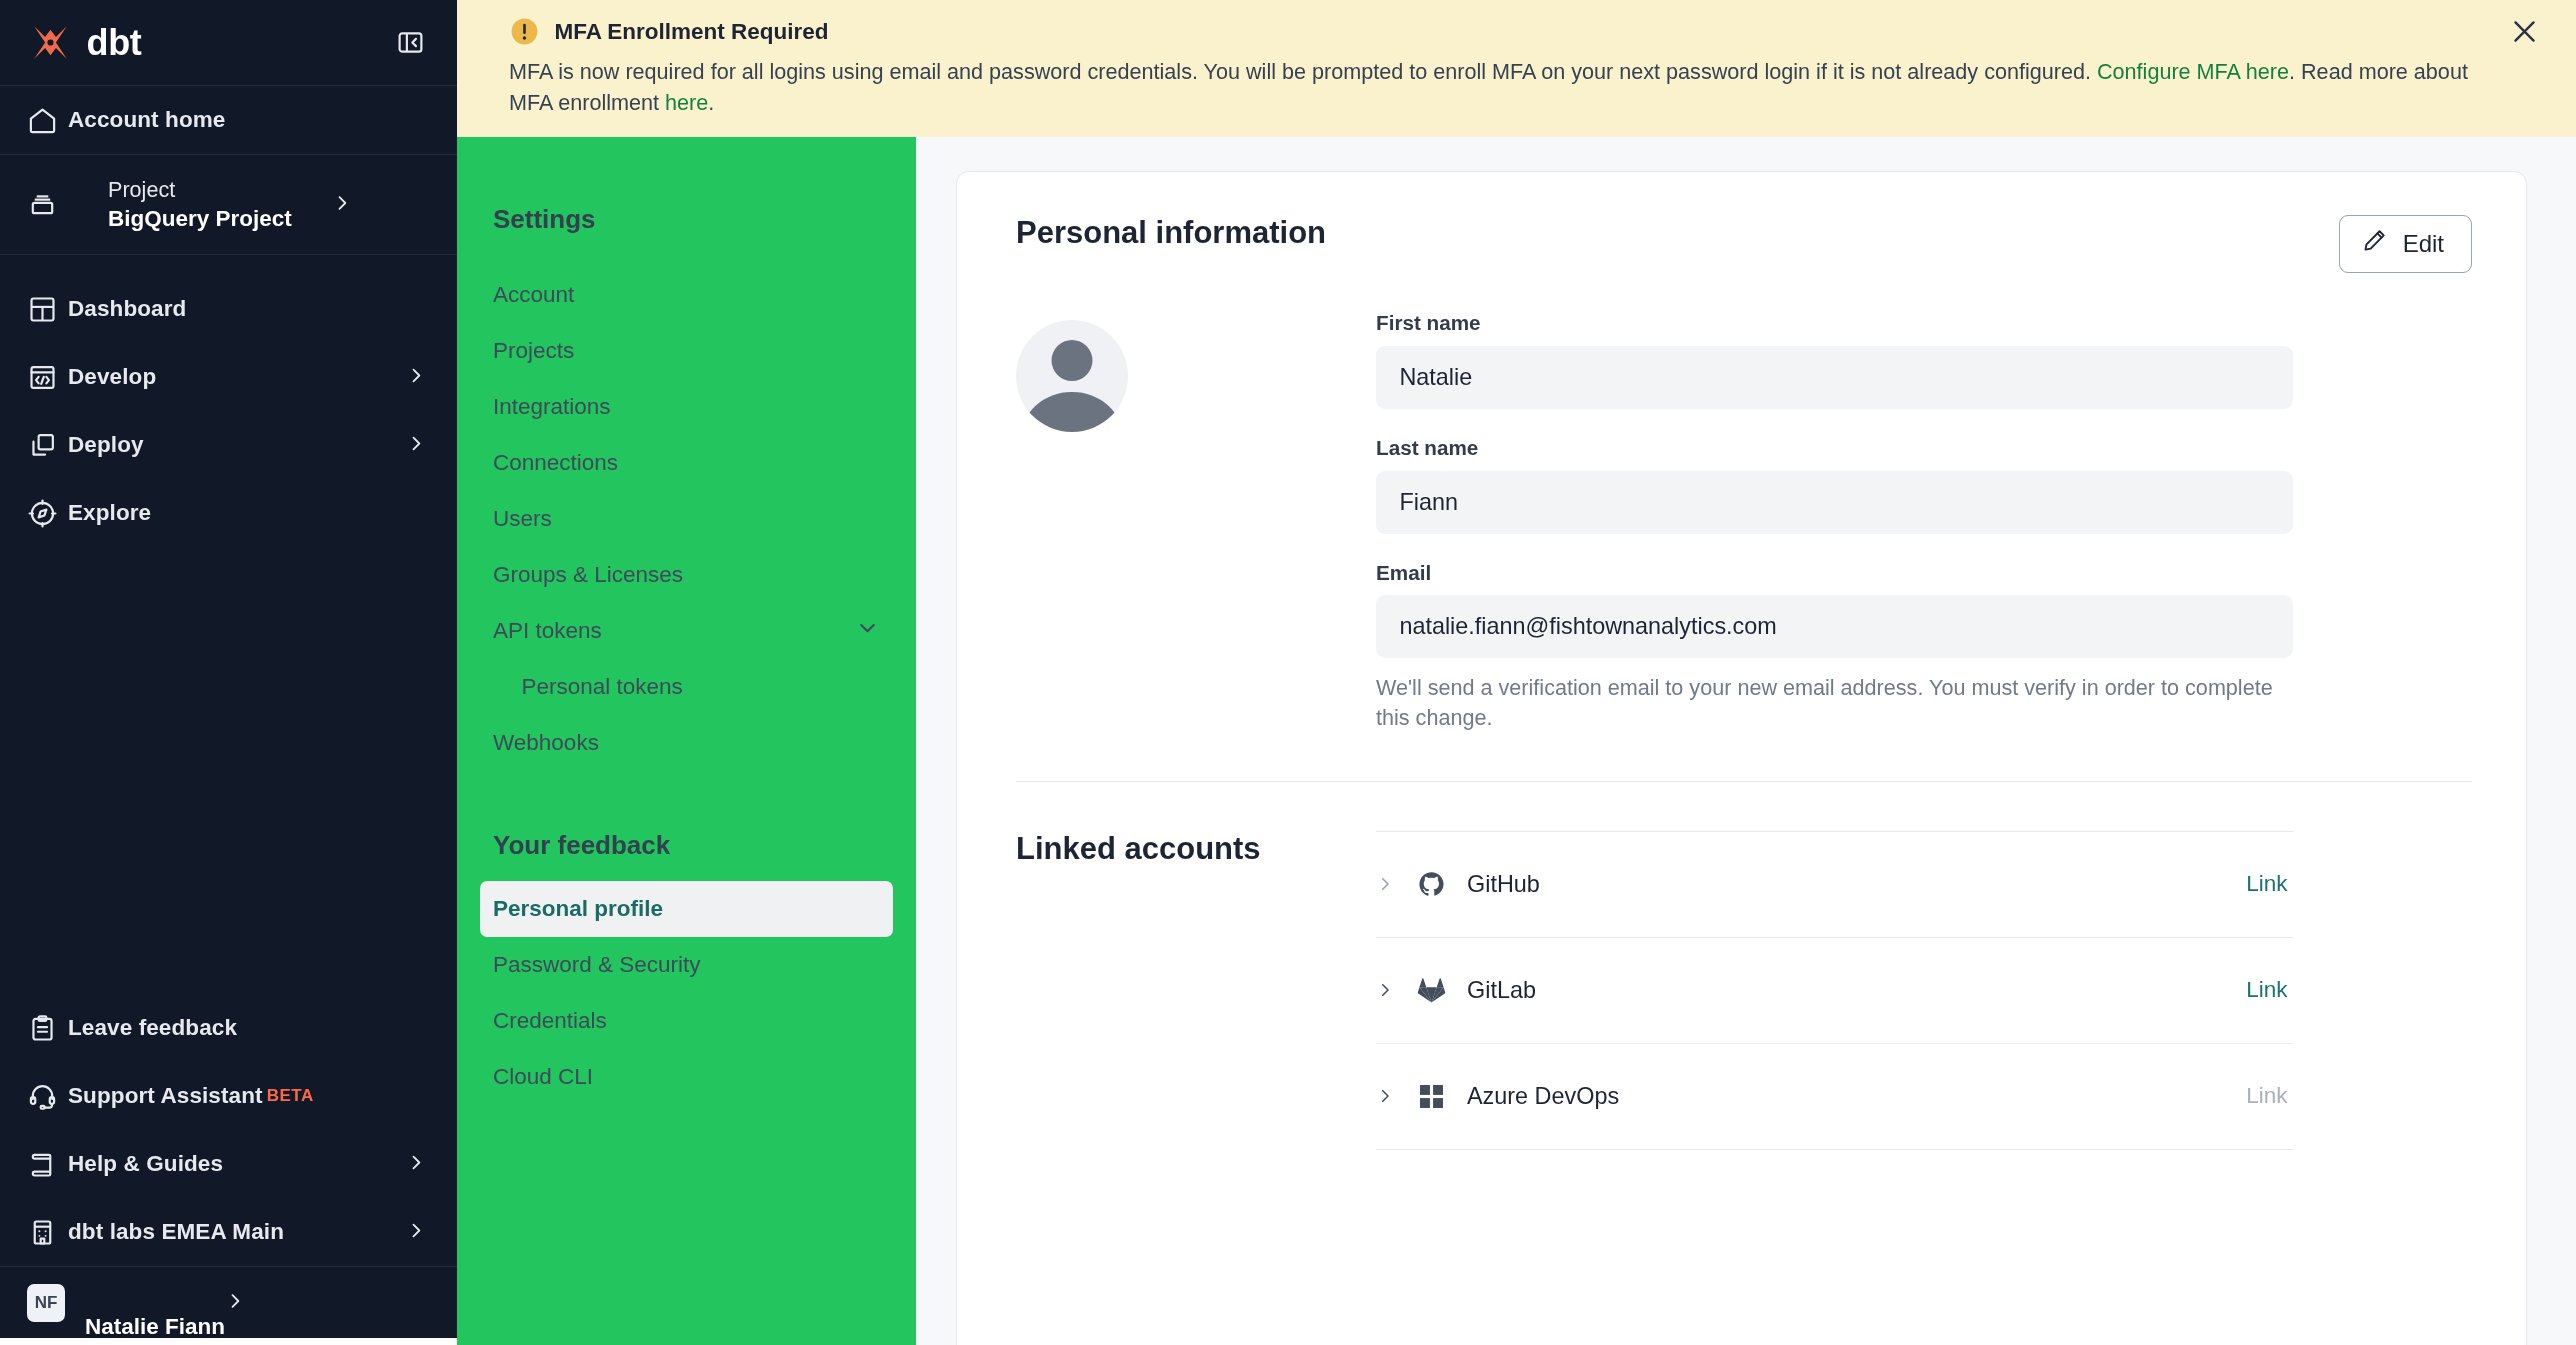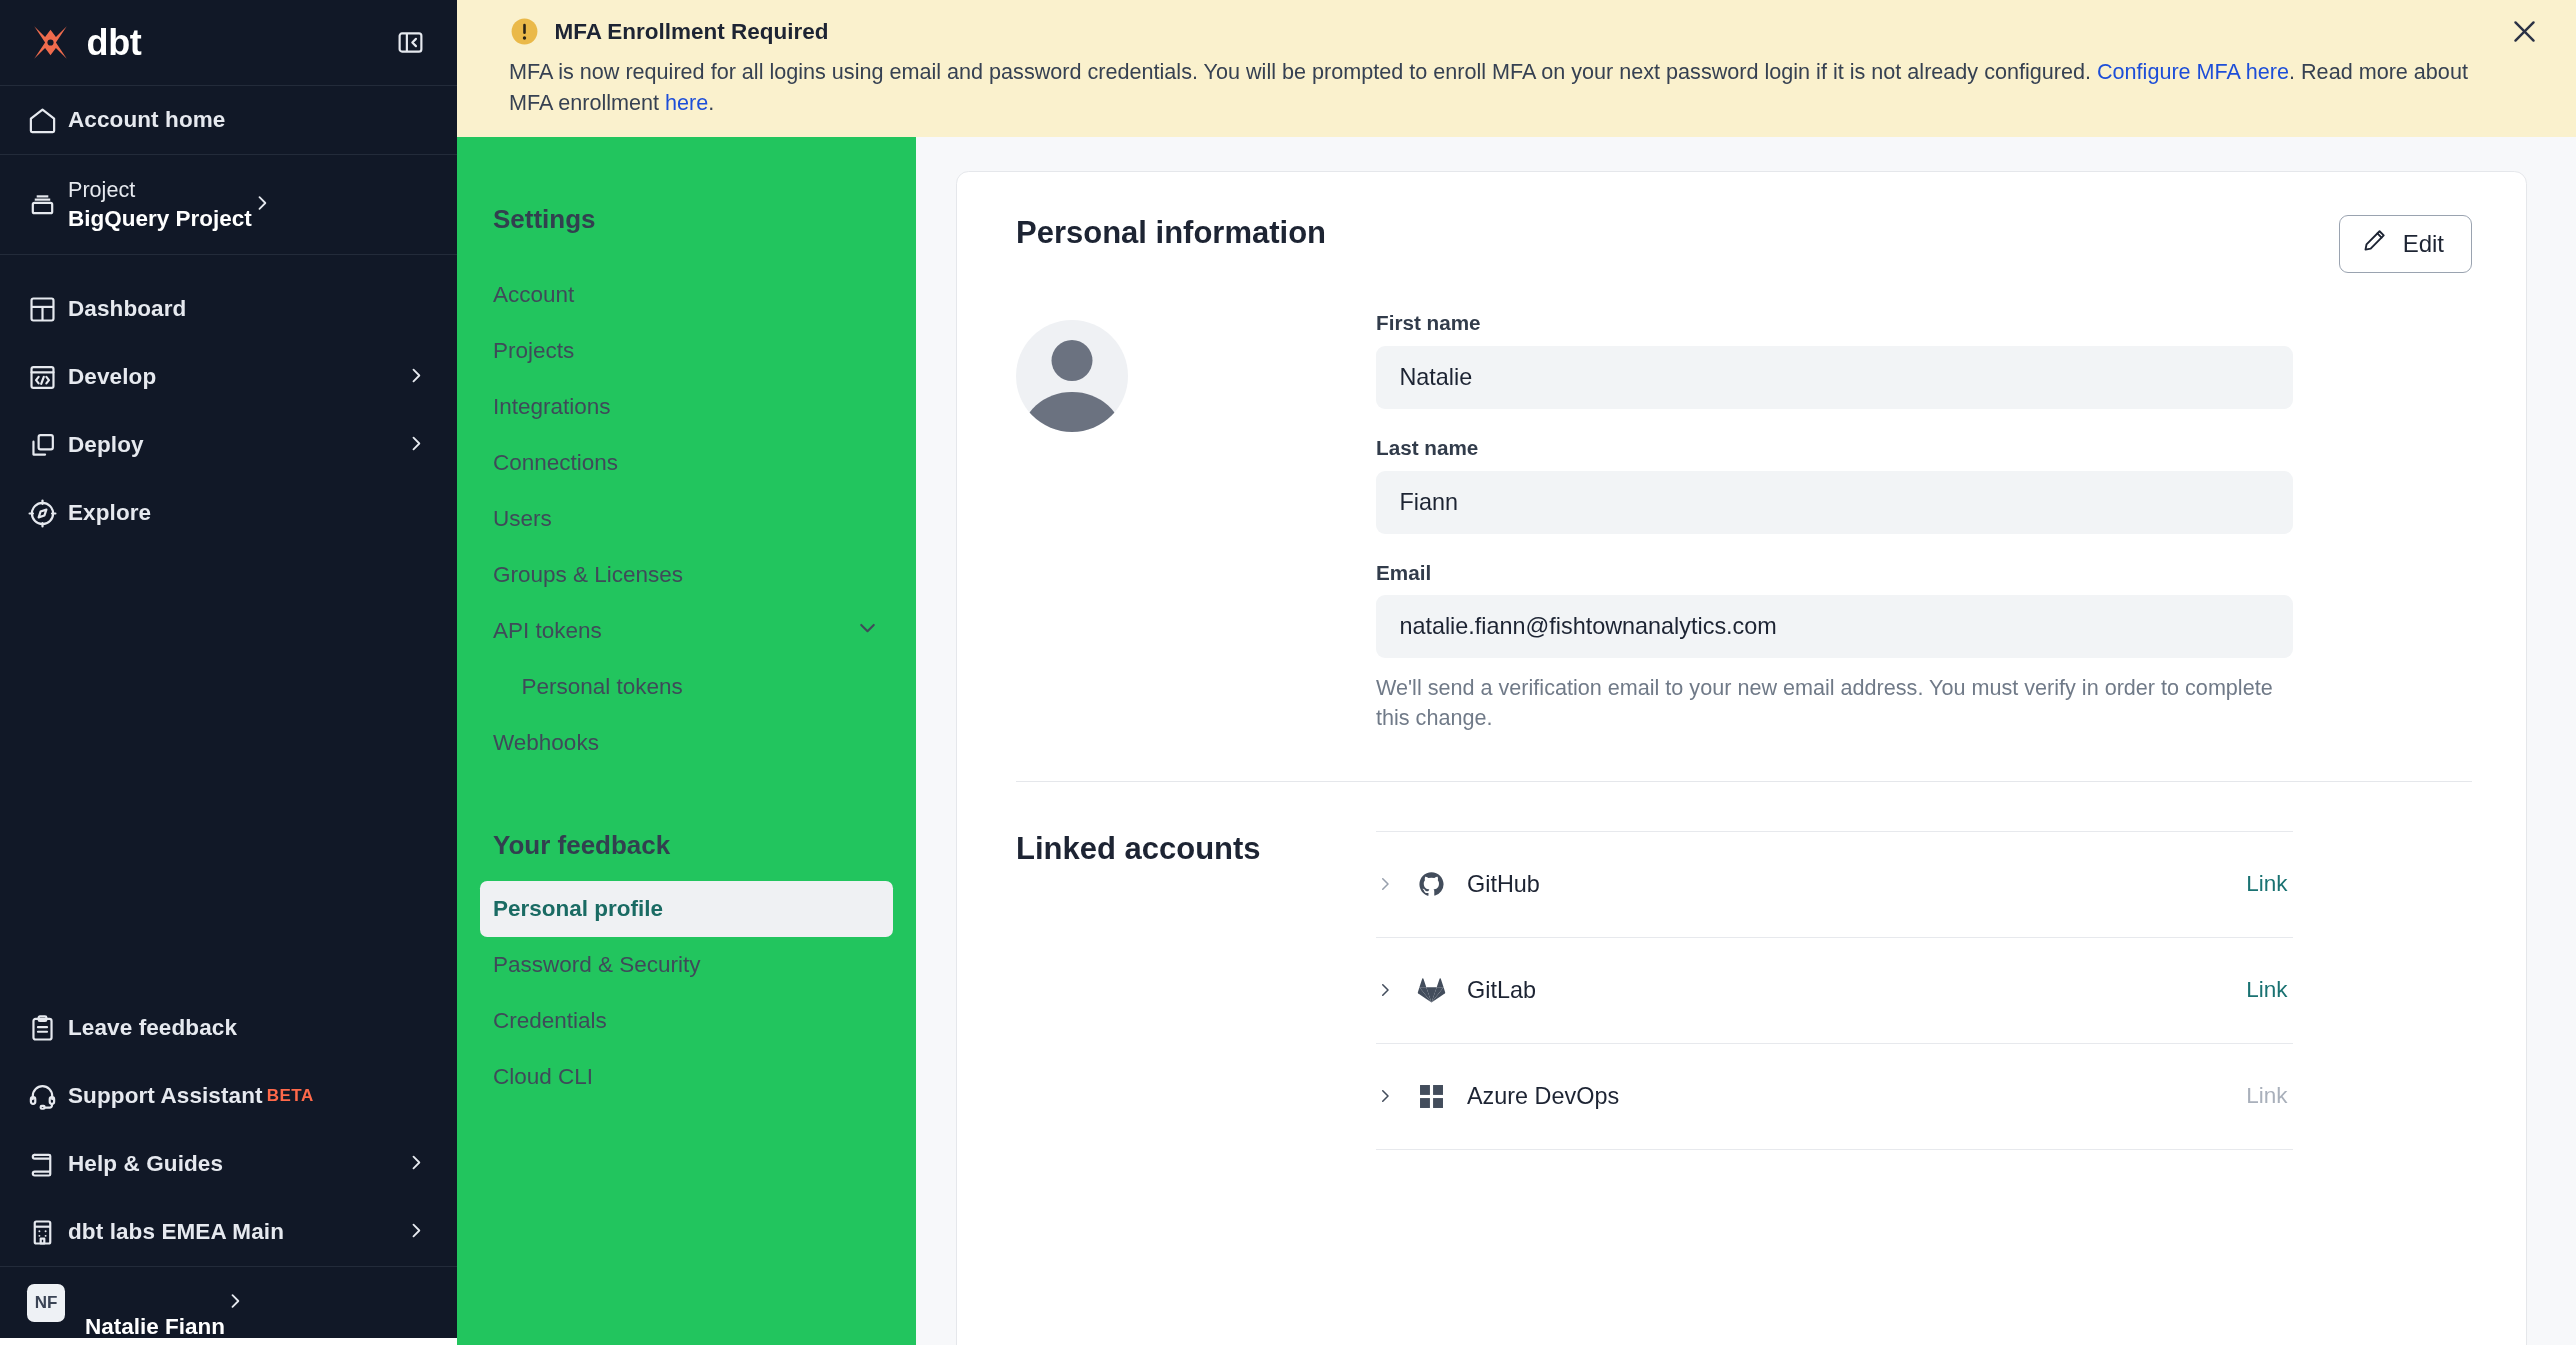--- a/index.html
+++ b/index.html
@@ -37,21 +37,21 @@
     color: #e6e9ef;
     cursor: pointer;
     position: relative;
   }
   .ln-item .ic { width: 41px; flex: 0 0 41px; display: flex; align-items: center; justify-content: flex-start; }
   .ln-item .lbl { font-size: 22.5px; font-weight: 700; letter-spacing: 0.1px; }
   .ln-item .chev { position: absolute; right: 31px; top: 50%; transform: translateY(-50%); }
 
   .ln-project {
     display: flex; align-items: center;
-    padding: 0 27px; height: 99px; position: relative; cursor: pointer;
+    padding: 0 27px; height: 99px; position: relative; cursor: pointer; gap: 40px;
   }
   .ln-project .ic { width: 41px; flex: 0 0 41px; }
   .ln-project .txt { display: flex; flex-direction: column; gap: 3.6px; }
   .ln-project .t1 { font-size: 21.6px; color: #e6e9ef; font-weight: 400; }
   .ln-project .t2 { font-size: 22.5px; color: #ffffff; font-weight: 700; }
 
   .ln-mid { padding: 20px 0 0 0; }
   .ln-spacer { flex: 1 1 auto; }
   .ln-bottom { padding-bottom: 0; }
   .beta-badge { color: #ff694a; font-size: 17px; font-weight: 700; margin-left: 4px; letter-spacing: 0.5px; }
@@ -76,21 +76,21 @@
     padding: 16px 108px 18px 52px;
     flex: 0 0 auto;
   }
   .banner-title-row { display: flex; align-items: center; gap: 14.4px; }
   .banner-title { font-size: 22.5px; font-weight: 700; color: #1d2433; }
   .warn-icon { width: 31px; height: 31px; flex: 0 0 31px; }
   .banner-body {
     margin-top: 9px; font-size: 21.6px; line-height: 1.45; color: #364152;
     max-width: 2204px;
   }
-  .banner-body a { color: #1d4ed8; text-decoration: none; }
+  .banner-body a { color: #15803d; text-decoration: none; }
   .banner-close {
     position: absolute; right: 31px; top: 10.8px;
     width: 41px; height: 41px; display: flex; align-items: center; justify-content: center; cursor: pointer;
   }
 
   
   .content { flex: 1 1 auto; display: flex; background: #f7f8fa; min-height: 0; }
 
   
   .setnav { width: 459px; flex: 0 0 459px; padding: 67px 0 0 0; background: #22c55e; }

